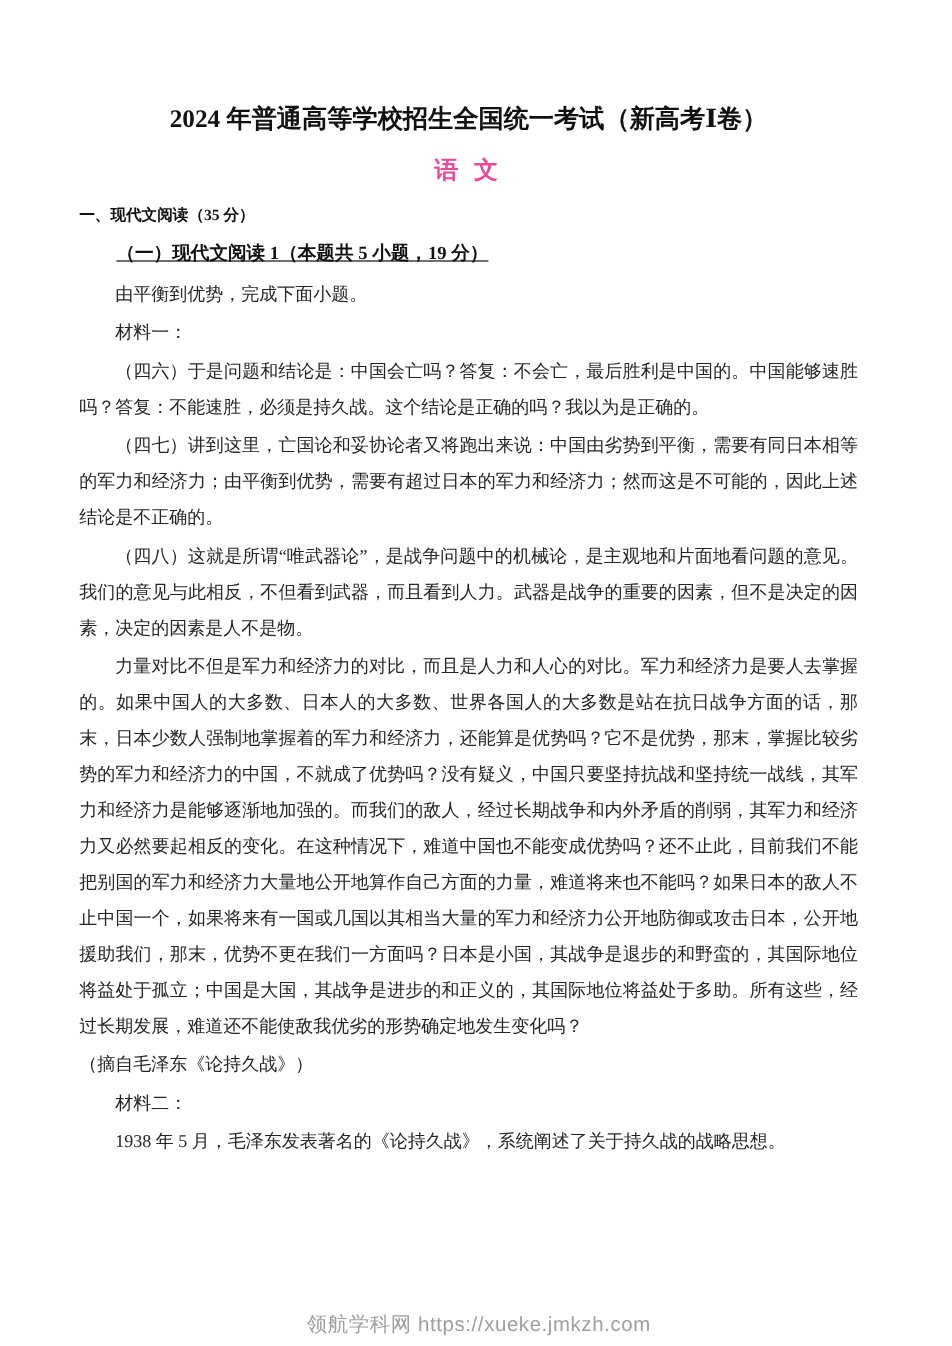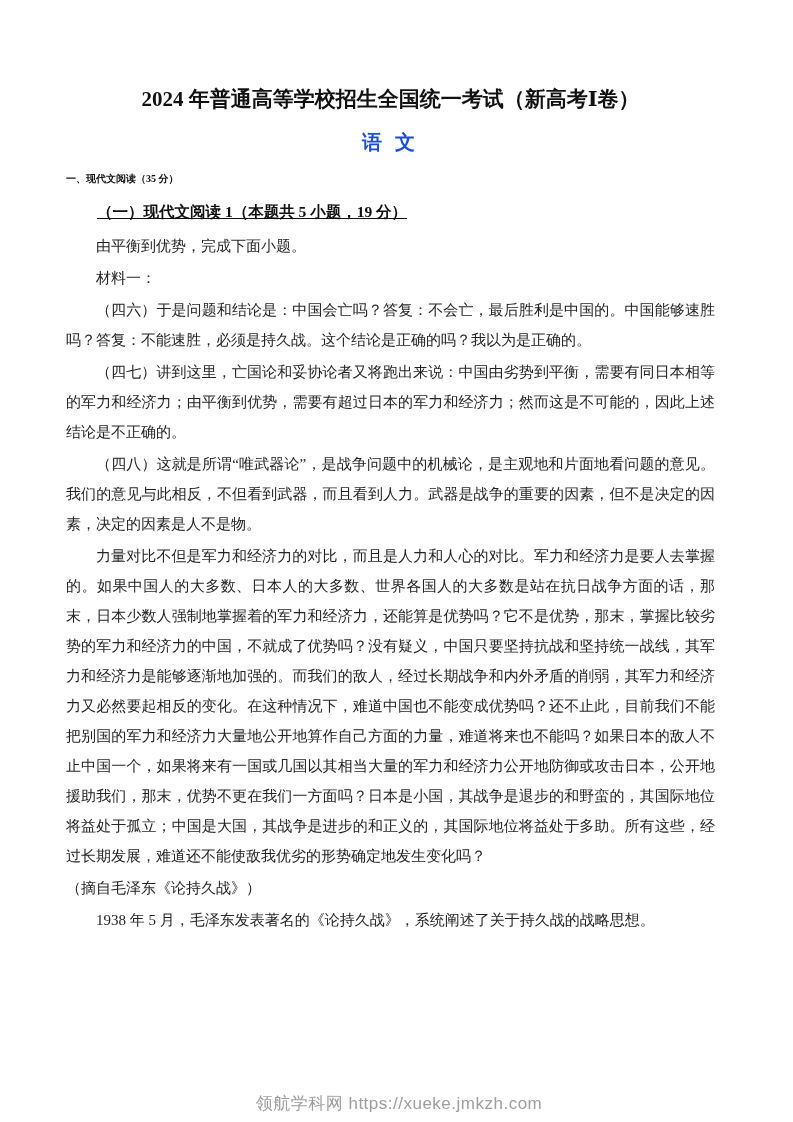--- a/index.html
+++ b/index.html
@@ -27,32 +27,32 @@
     margin: 0 0 15px 0;
     color: #111;
   }
   .subject-title {
     font-size: 20px;
     font-weight: bold;
     text-align: center;
     line-height: 28px;
     letter-spacing: 4px;
     margin: 0 0 10px 0;
-    color: #1d4ed8;
+    color: #ec4899;
   }
   .regions-line {
     font-size: 15.5px;
     font-weight: bold;
     line-height: 26px;
     text-indent: 2em;
     margin: 0 0 7px 0;
     color: #111;
   }
   .section-heading {
-    font-size: 10px;
+    font-size: 13px;
     font-weight: bold;
     line-height: 26px;
     margin: 0 0 7px 0;
     color: #111;
   }
   .subsection-heading {
     font-size: 15.5px;
     font-weight: bold;
     line-height: 26px;
     text-indent: 2em;
@@ -109,18 +109,19 @@
 
   <div>
     <p class="body-text indent">（四六）于是问题和结论是：中国会亡吗？答复：不会亡，最后胜利是中国的。中国能够速胜吗？答复：不能速胜，必须是持久战。这个结论是正确的吗？我以为是正确的。</p>
     <p class="body-text indent">（四七）讲到这里，亡国论和妥协论者又将跑出来说：中国由劣势到平衡，需要有同日本相等的军力和经济力；由平衡到优势，需要有超过日本的军力和经济力；然而这是不可能的，因此上述结论是不正确的。</p>
     <p class="body-text indent">（四八）这就是所谓“唯武器论”，是战争问题中的机械论，是主观地和片面地看问题的意见。我们的意见与此相反，不但看到武器，而且看到人力。武器是战争的重要的因素，但不是决定的因素，决定的因素是人不是物。</p>
     <p class="body-text indent">力量对比不但是军力和经济力的对比，而且是人力和人心的对比。军力和经济力是要人去掌握的。如果中国人的大多数、日本人的大多数、世界各国人的大多数是站在抗日战争方面的话，那末，日本少数人强制地掌握着的军力和经济力，还能算是优势吗？它不是优势，那末，掌握比较劣势的军力和经济力的中国，不就成了优势吗？没有疑义，中国只要坚持抗战和坚持统一战线，其军力和经济力是能够逐渐地加强的。而我们的敌人，经过长期战争和内外矛盾的削弱，其军力和经济力又必然要起相反的变化。在这种情况下，难道中国也不能变成优势吗？还不止此，目前我们不能把别国的军力和经济力大量地公开地算作自己方面的力量，难道将来也不能吗？如果日本的敌人不止中国一个，如果将来有一国或几国以其相当大量的军力和经济力公开地防御或攻击日本，公开地援助我们，那末，优势不更在我们一方面吗？日本是小国，其战争是退步的和野蛮的，其国际地位将益处于孤立；中国是大国，其战争是进步的和正义的，其国际地位将益处于多助。所有这些，经过长期发展，难道还不能使敌我优劣的形势确定地发生变化吗？</p>
   </div>
 
   <p class="attribution">（摘自毛泽东《论持久战》）</p>
 
+  <p class="body-text indent">材料二：</p>
 
   <p class="body-text indent">1938 年 5 月，毛泽东发表著名的《论持久战》，系统阐述了关于持久战的战略思想。</p>
 
   <div class="watermark" style="color: rgb(158, 158, 158);">领航学科网 https://xueke.jmkzh.com</div>
 
 </div>
 
 </body></html>

